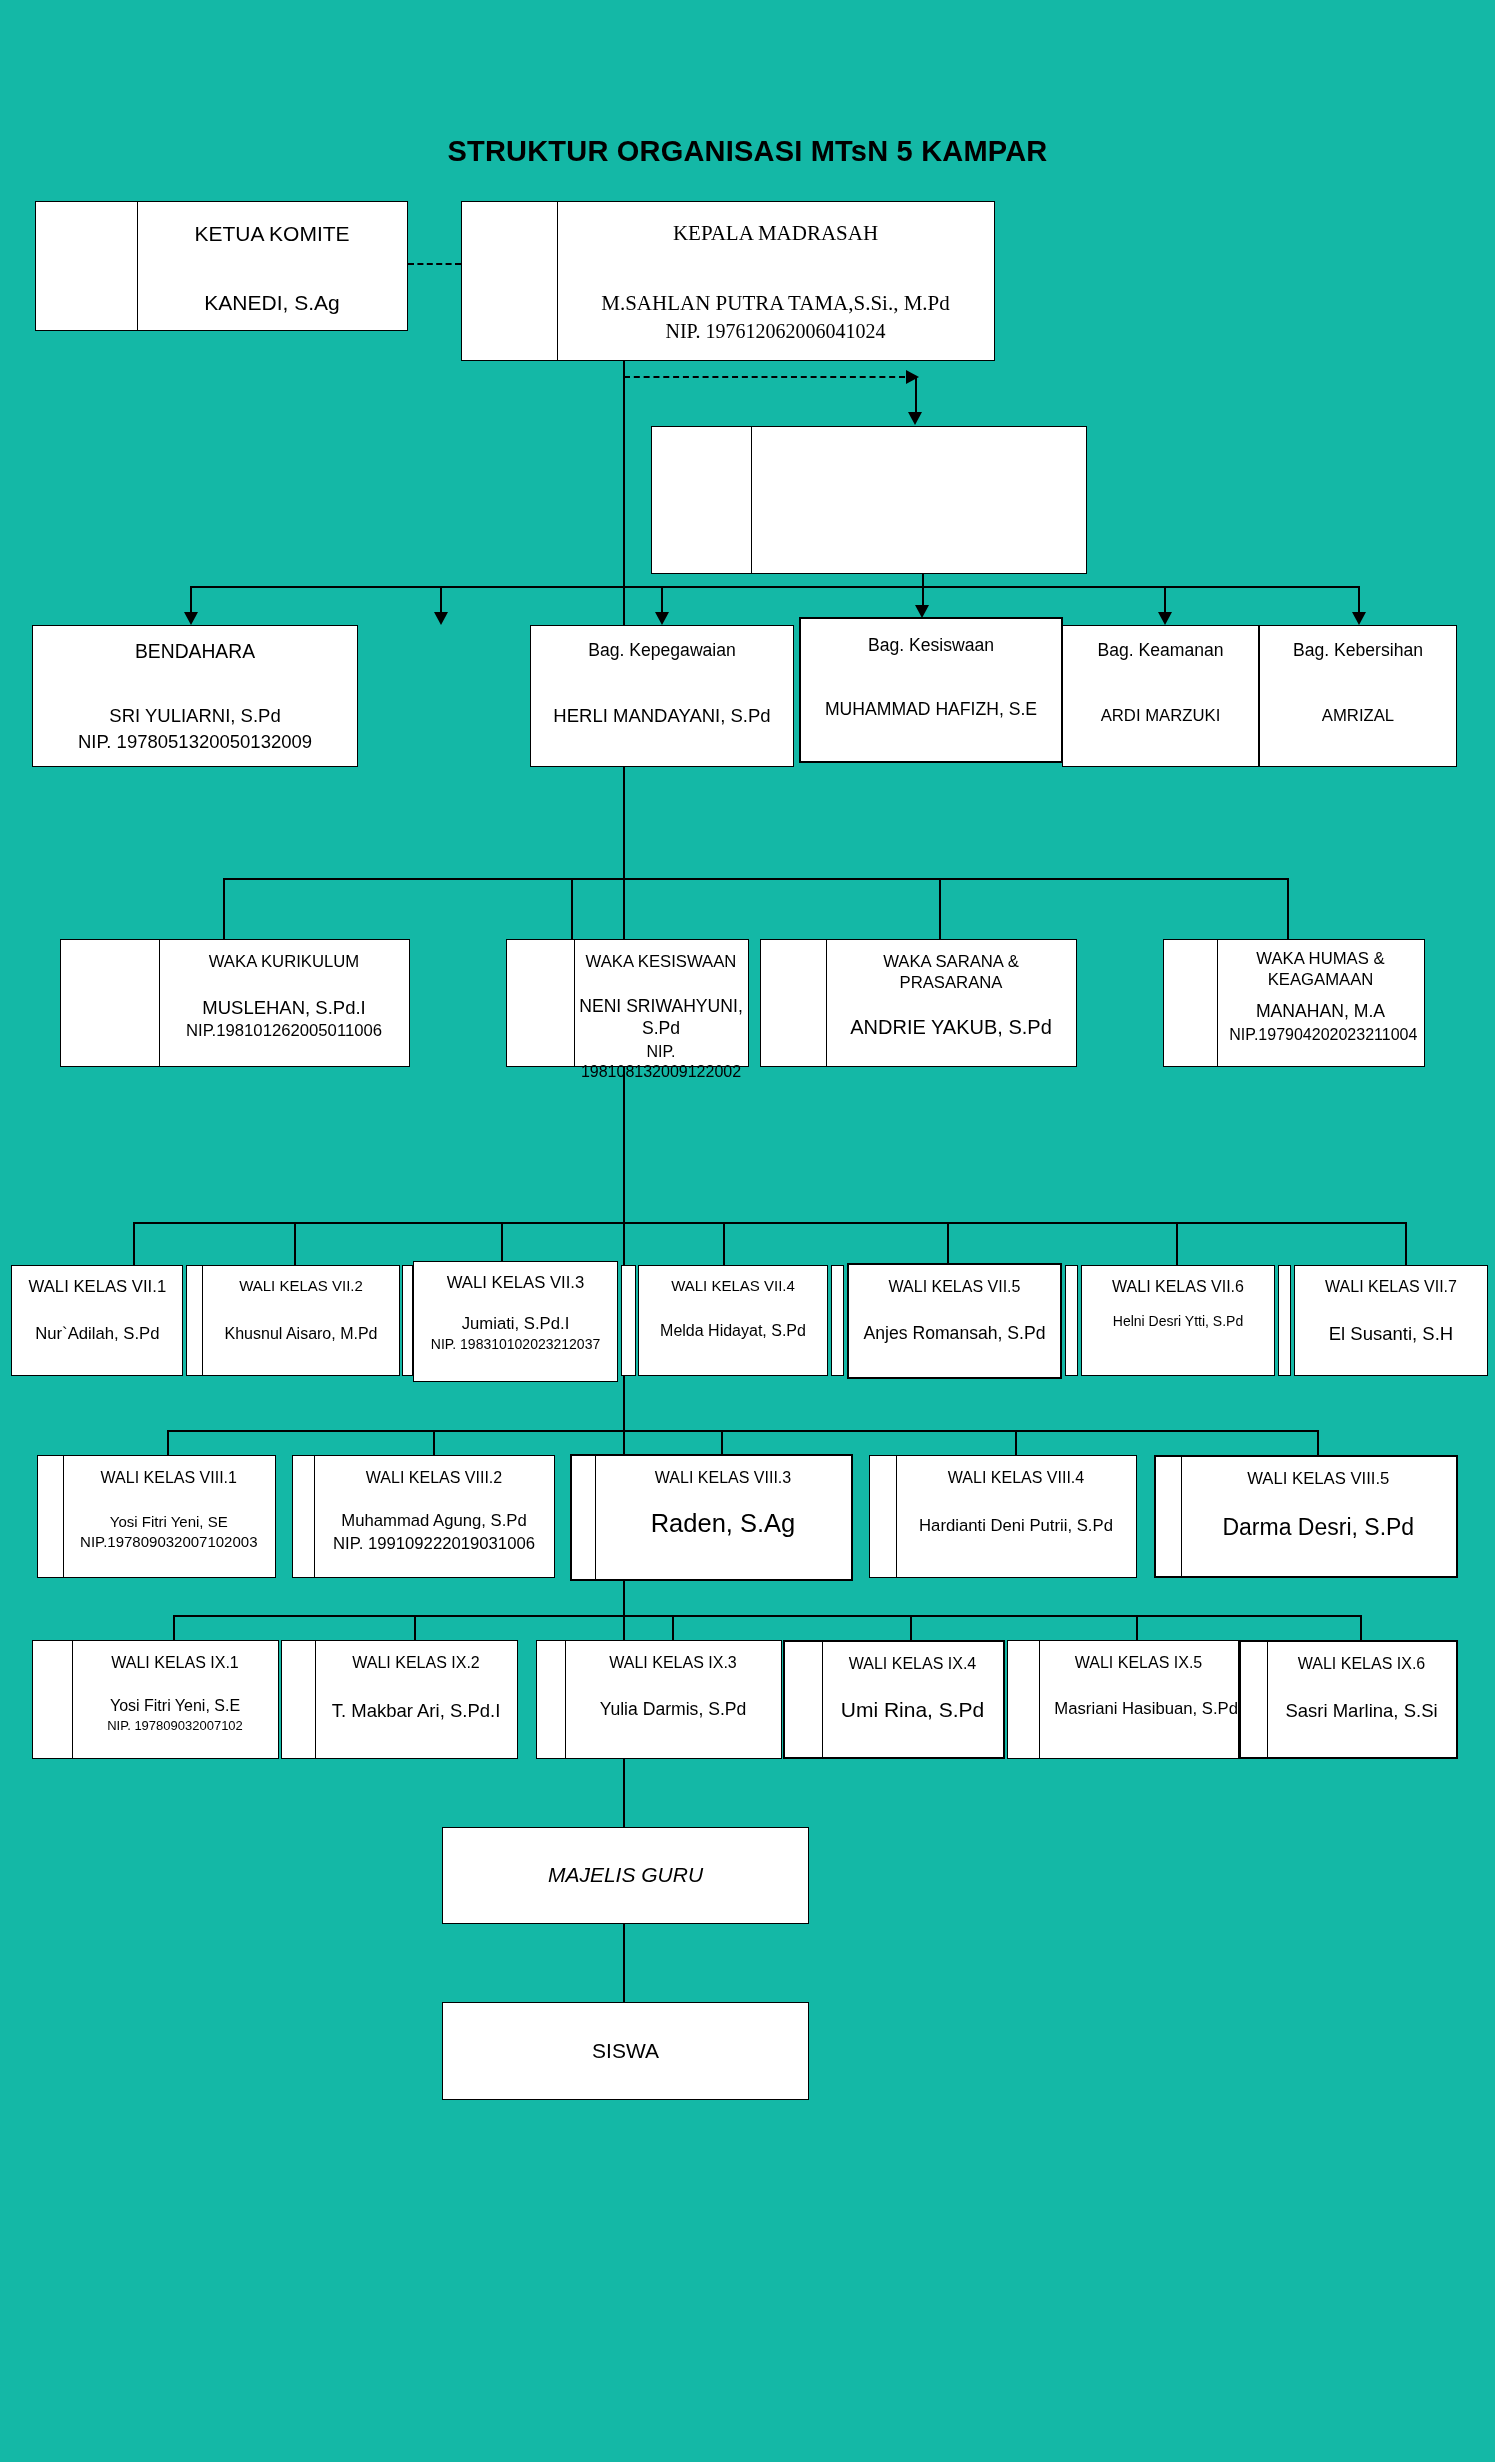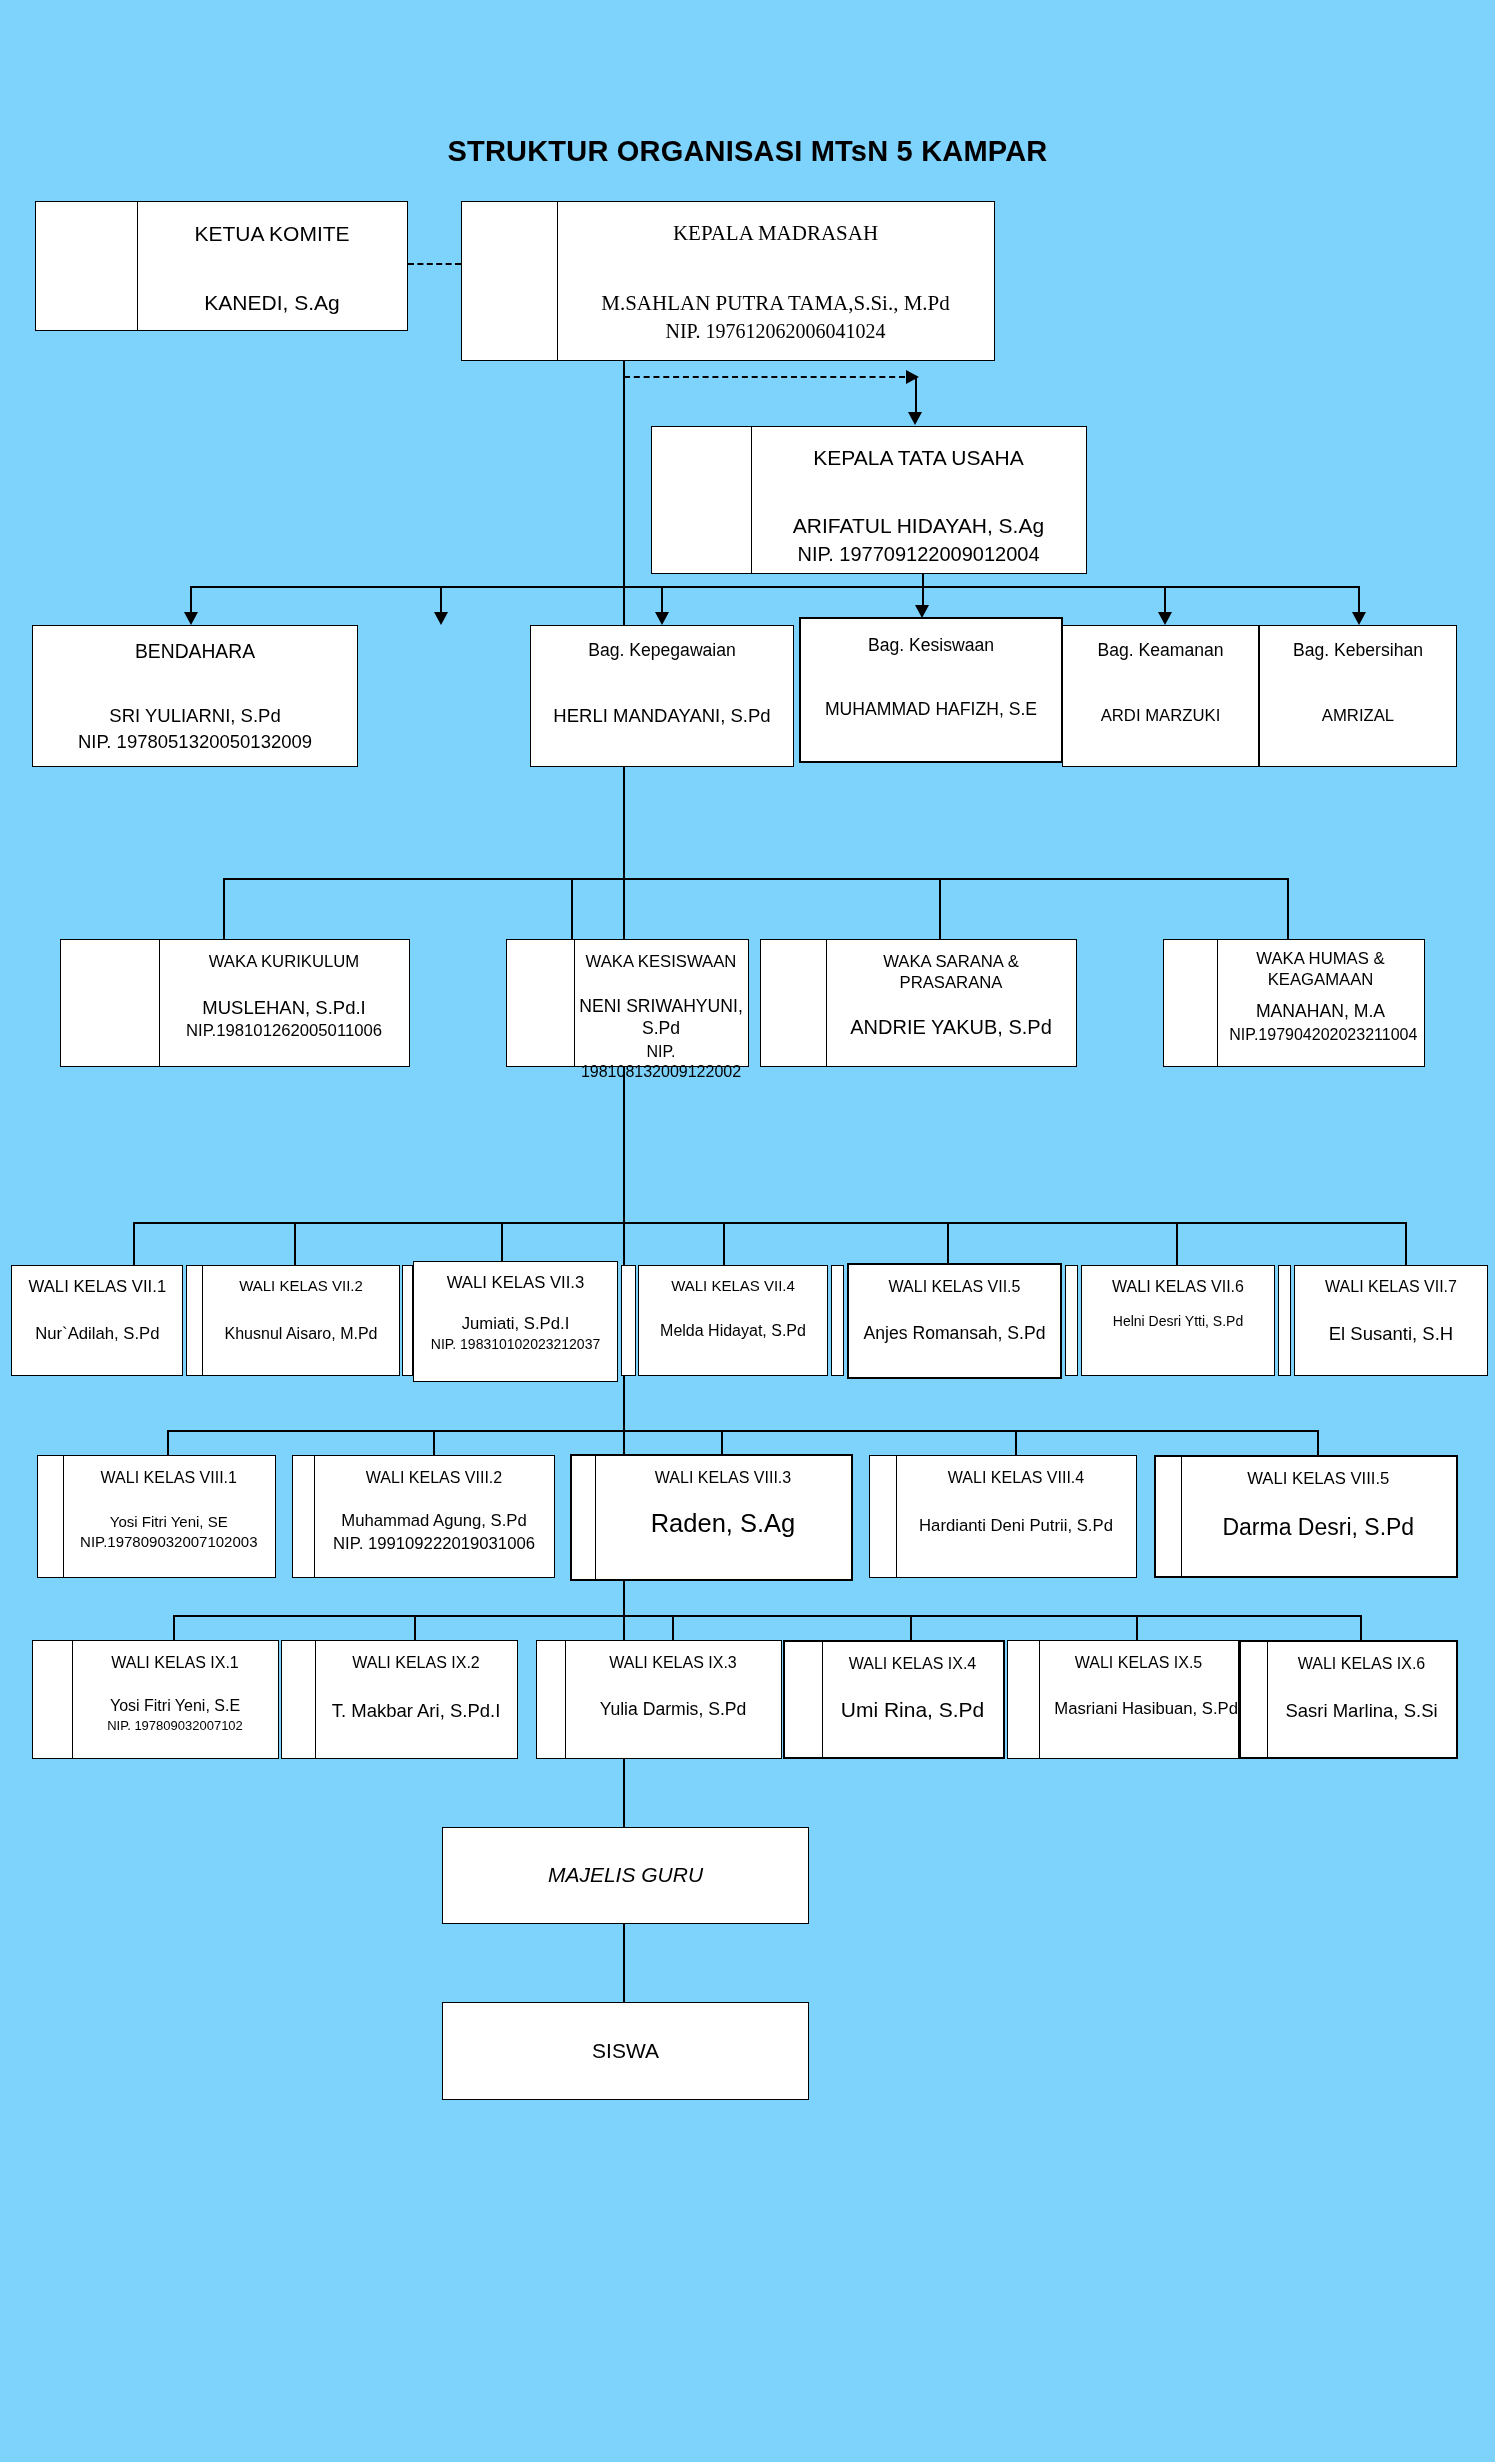--- a/index.html
+++ b/index.html
@@ -1,16 +1,16 @@
 <!DOCTYPE html>
 <html style="font-size:14px"><head>
 <meta charset="utf-8">
 <style>
   html,body{margin:0;padding:0;background:#fff;}
-  .canvas{position:relative;width:1495px;height:2462px;background:#7dd3fc;
+  .canvas{position:relative;width:1495px;height:2462px;background:#14b8a6;
           font-family:"Liberation Sans",sans-serif;color:#000;overflow:hidden;}
   .page-title{position:absolute;left:0;top:116px;width:1495px;text-align:center;
               font-size:29px;font-weight:700;letter-spacing:0.2px;}
   
   .box{position:absolute;background:#fff;border:1.8px solid #000;box-sizing:border-box;z-index:2;}
   .box.thick{border-width:2.6px;}
   .cell{position:absolute;left:0;top:0;bottom:0;border-right:1.8px solid #000;}
   .content{position:relative;height:100%;text-align:center;line-height:1.25;}
   .bt,.bn,.nip{white-space:pre-line;}
   .center-one{display:flex;align-items:center;justify-content:center;height:100%;}
@@ -95,25 +95,20 @@
     <div class="cell" style="width:95px;"></div>
     <div class="content" style="margin-left:95px;">
       <div class="bt" style="padding-top:17.6px;font-size:21px;">KEPALA MADRASAH</div>
       <div class="bn" style="margin-top:44px;font-size:21px;">M.SAHLAN PUTRA TAMA,S.Si., M.Pd</div>
       <div class="nip" style="margin-top:2.6px;font-size:20px;">NIP. 197612062006041024</div>
     </div>
   </div>
 
   <div class="box" style="left:651px;top:426px;width:436px;height:148px;">
     <div class="cell" style="width:99px;"></div>
-    <div class="content" style="margin-left:99px;">
-      <div class="bt" style="padding-top:17.6px;font-size:21px;">KEPALA TATA USAHA</div>
-      <div class="bn" style="margin-top:42px;font-size:21px;">ARIFATUL HIDAYAH, S.Ag</div>
-      <div class="nip" style="margin-top:2.6px;font-size:20px;">NIP. 197709122009012004</div>
-    </div>
   </div>
 
   <div class="box" style="left:32px;top:625px;width:326px;height:142px;">
     <div class="content">
       <div class="bt" style="padding-top:14px;font-size:19.3px;">BENDAHARA</div>
       <div class="bn" style="margin-top:40px;font-size:18.5px;">SRI YULIARNI, S.Pd</div>
       <div class="nip" style="margin-top:2.6px;font-size:18.5px;">NIP. 1978051320050132009</div>
     </div>
   </div>
   <div class="box" style="left:530px;top:625px;width:264px;height:142px;">

